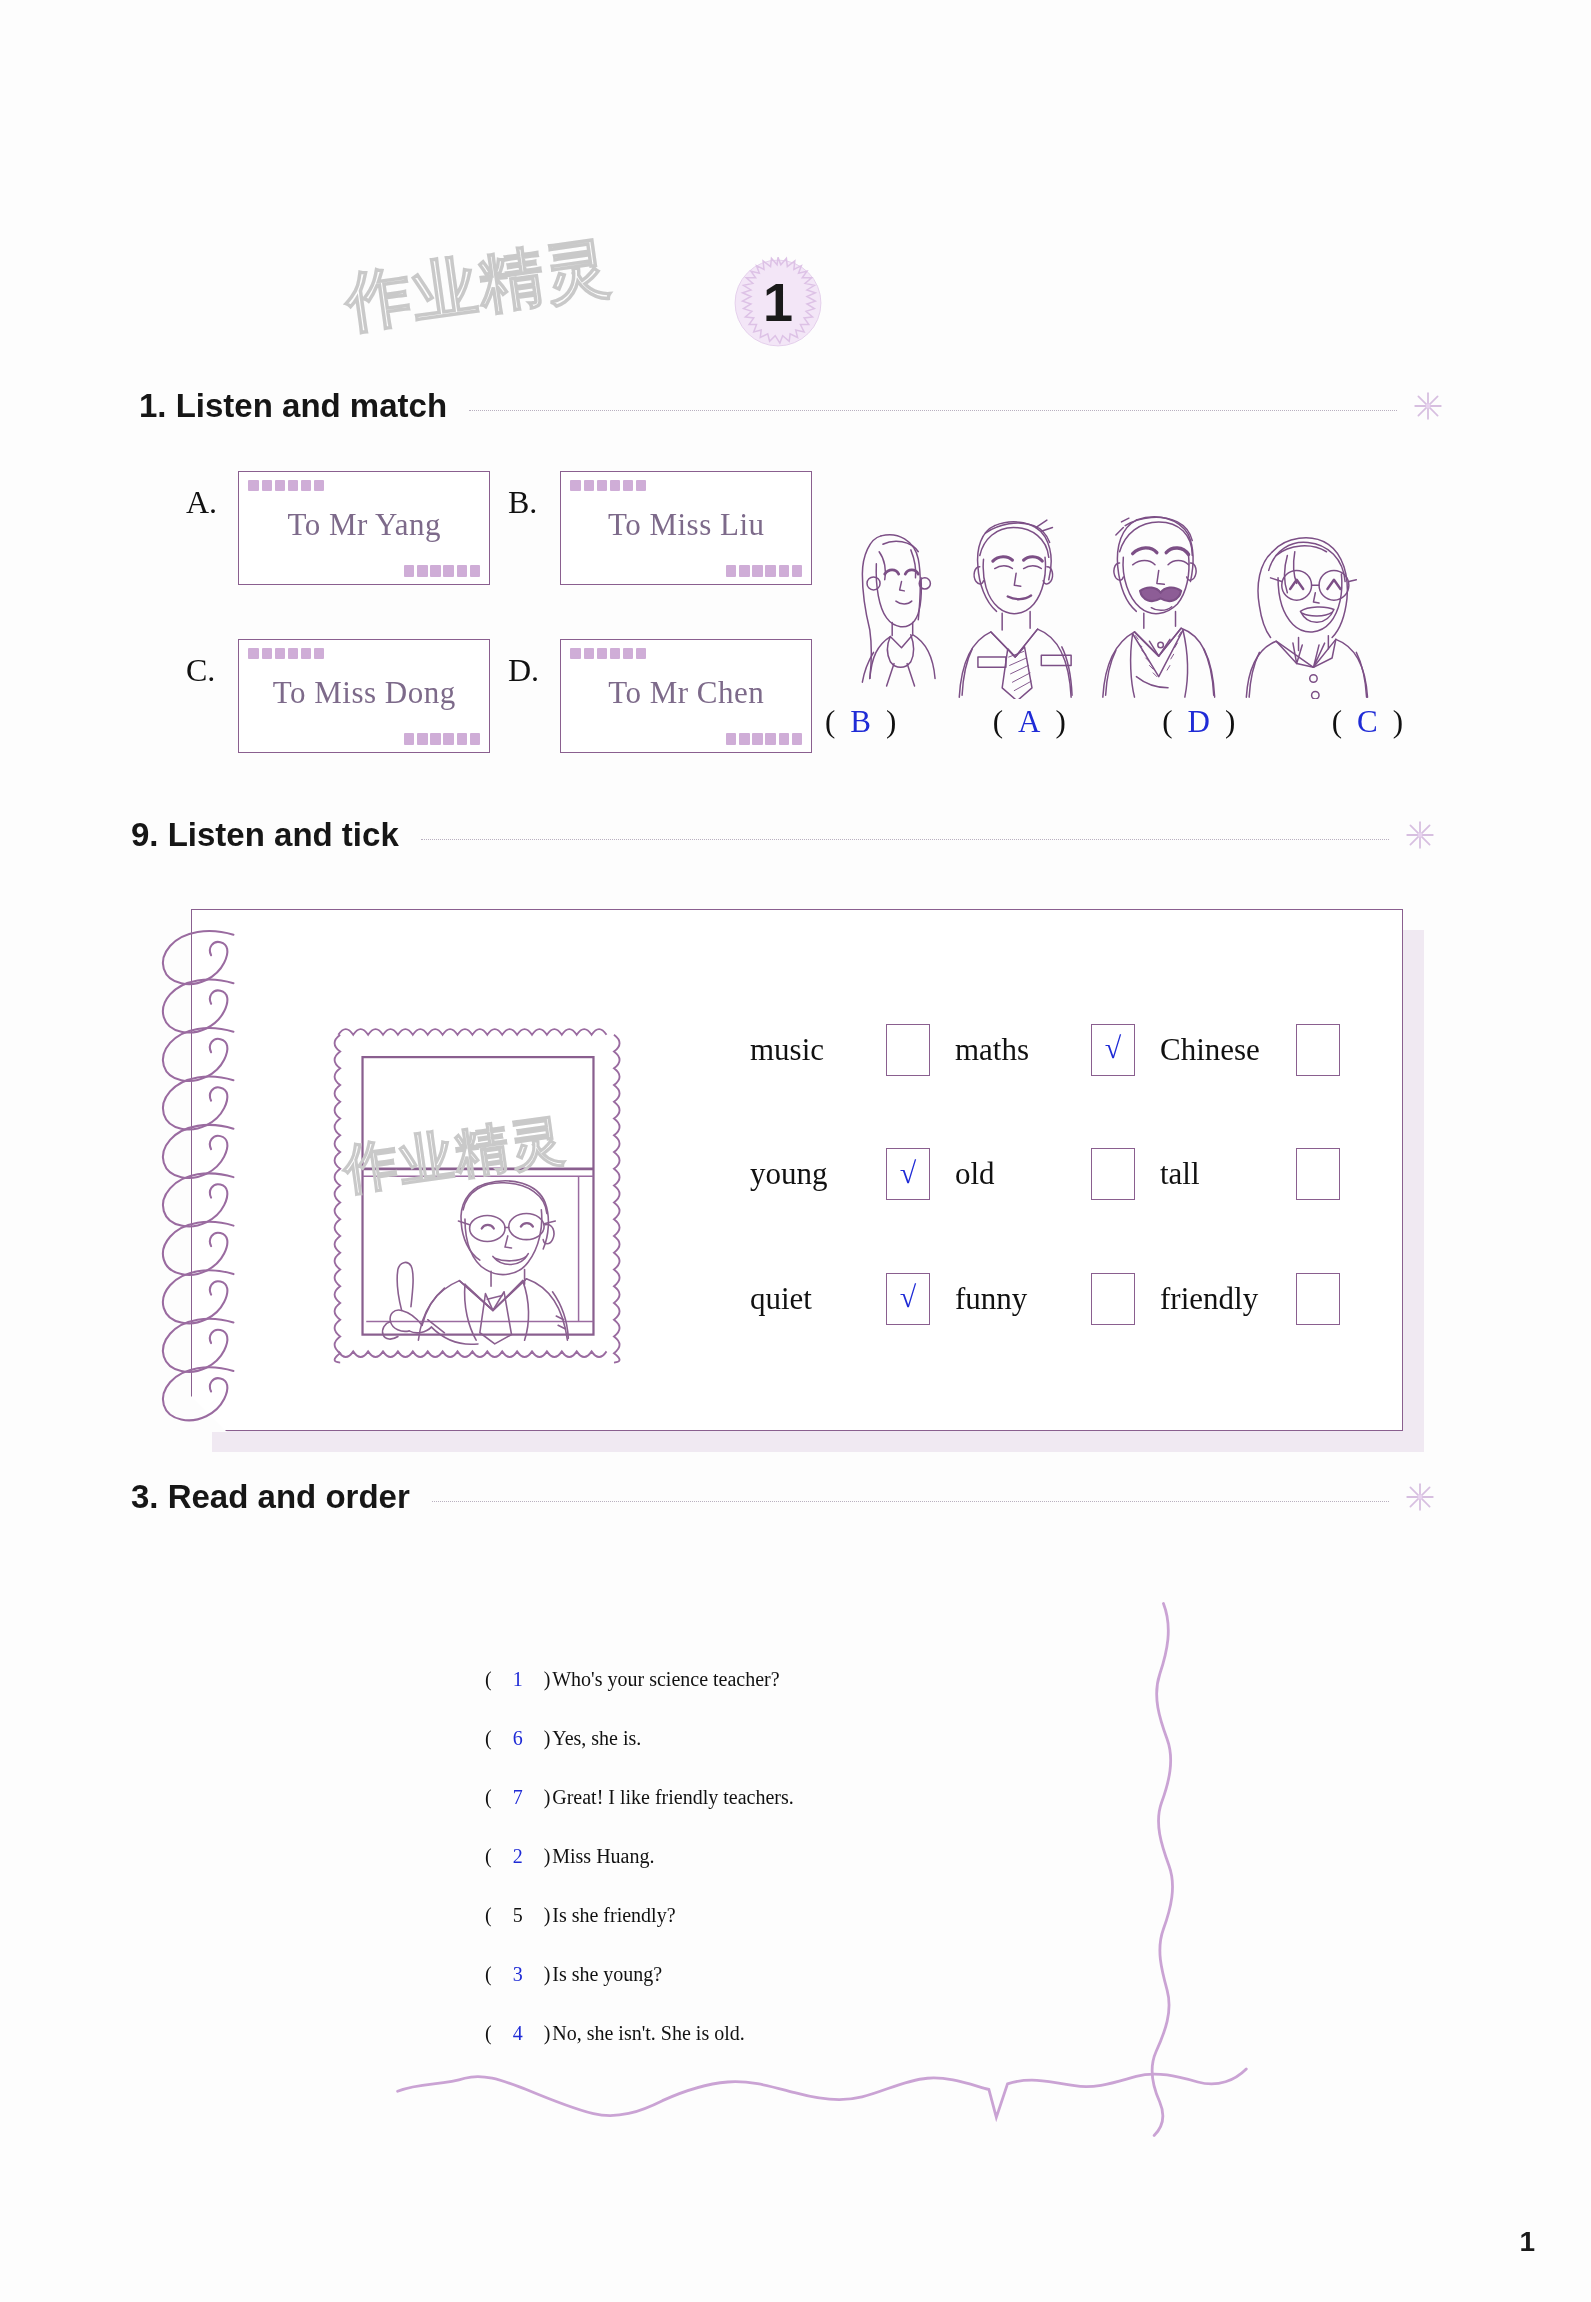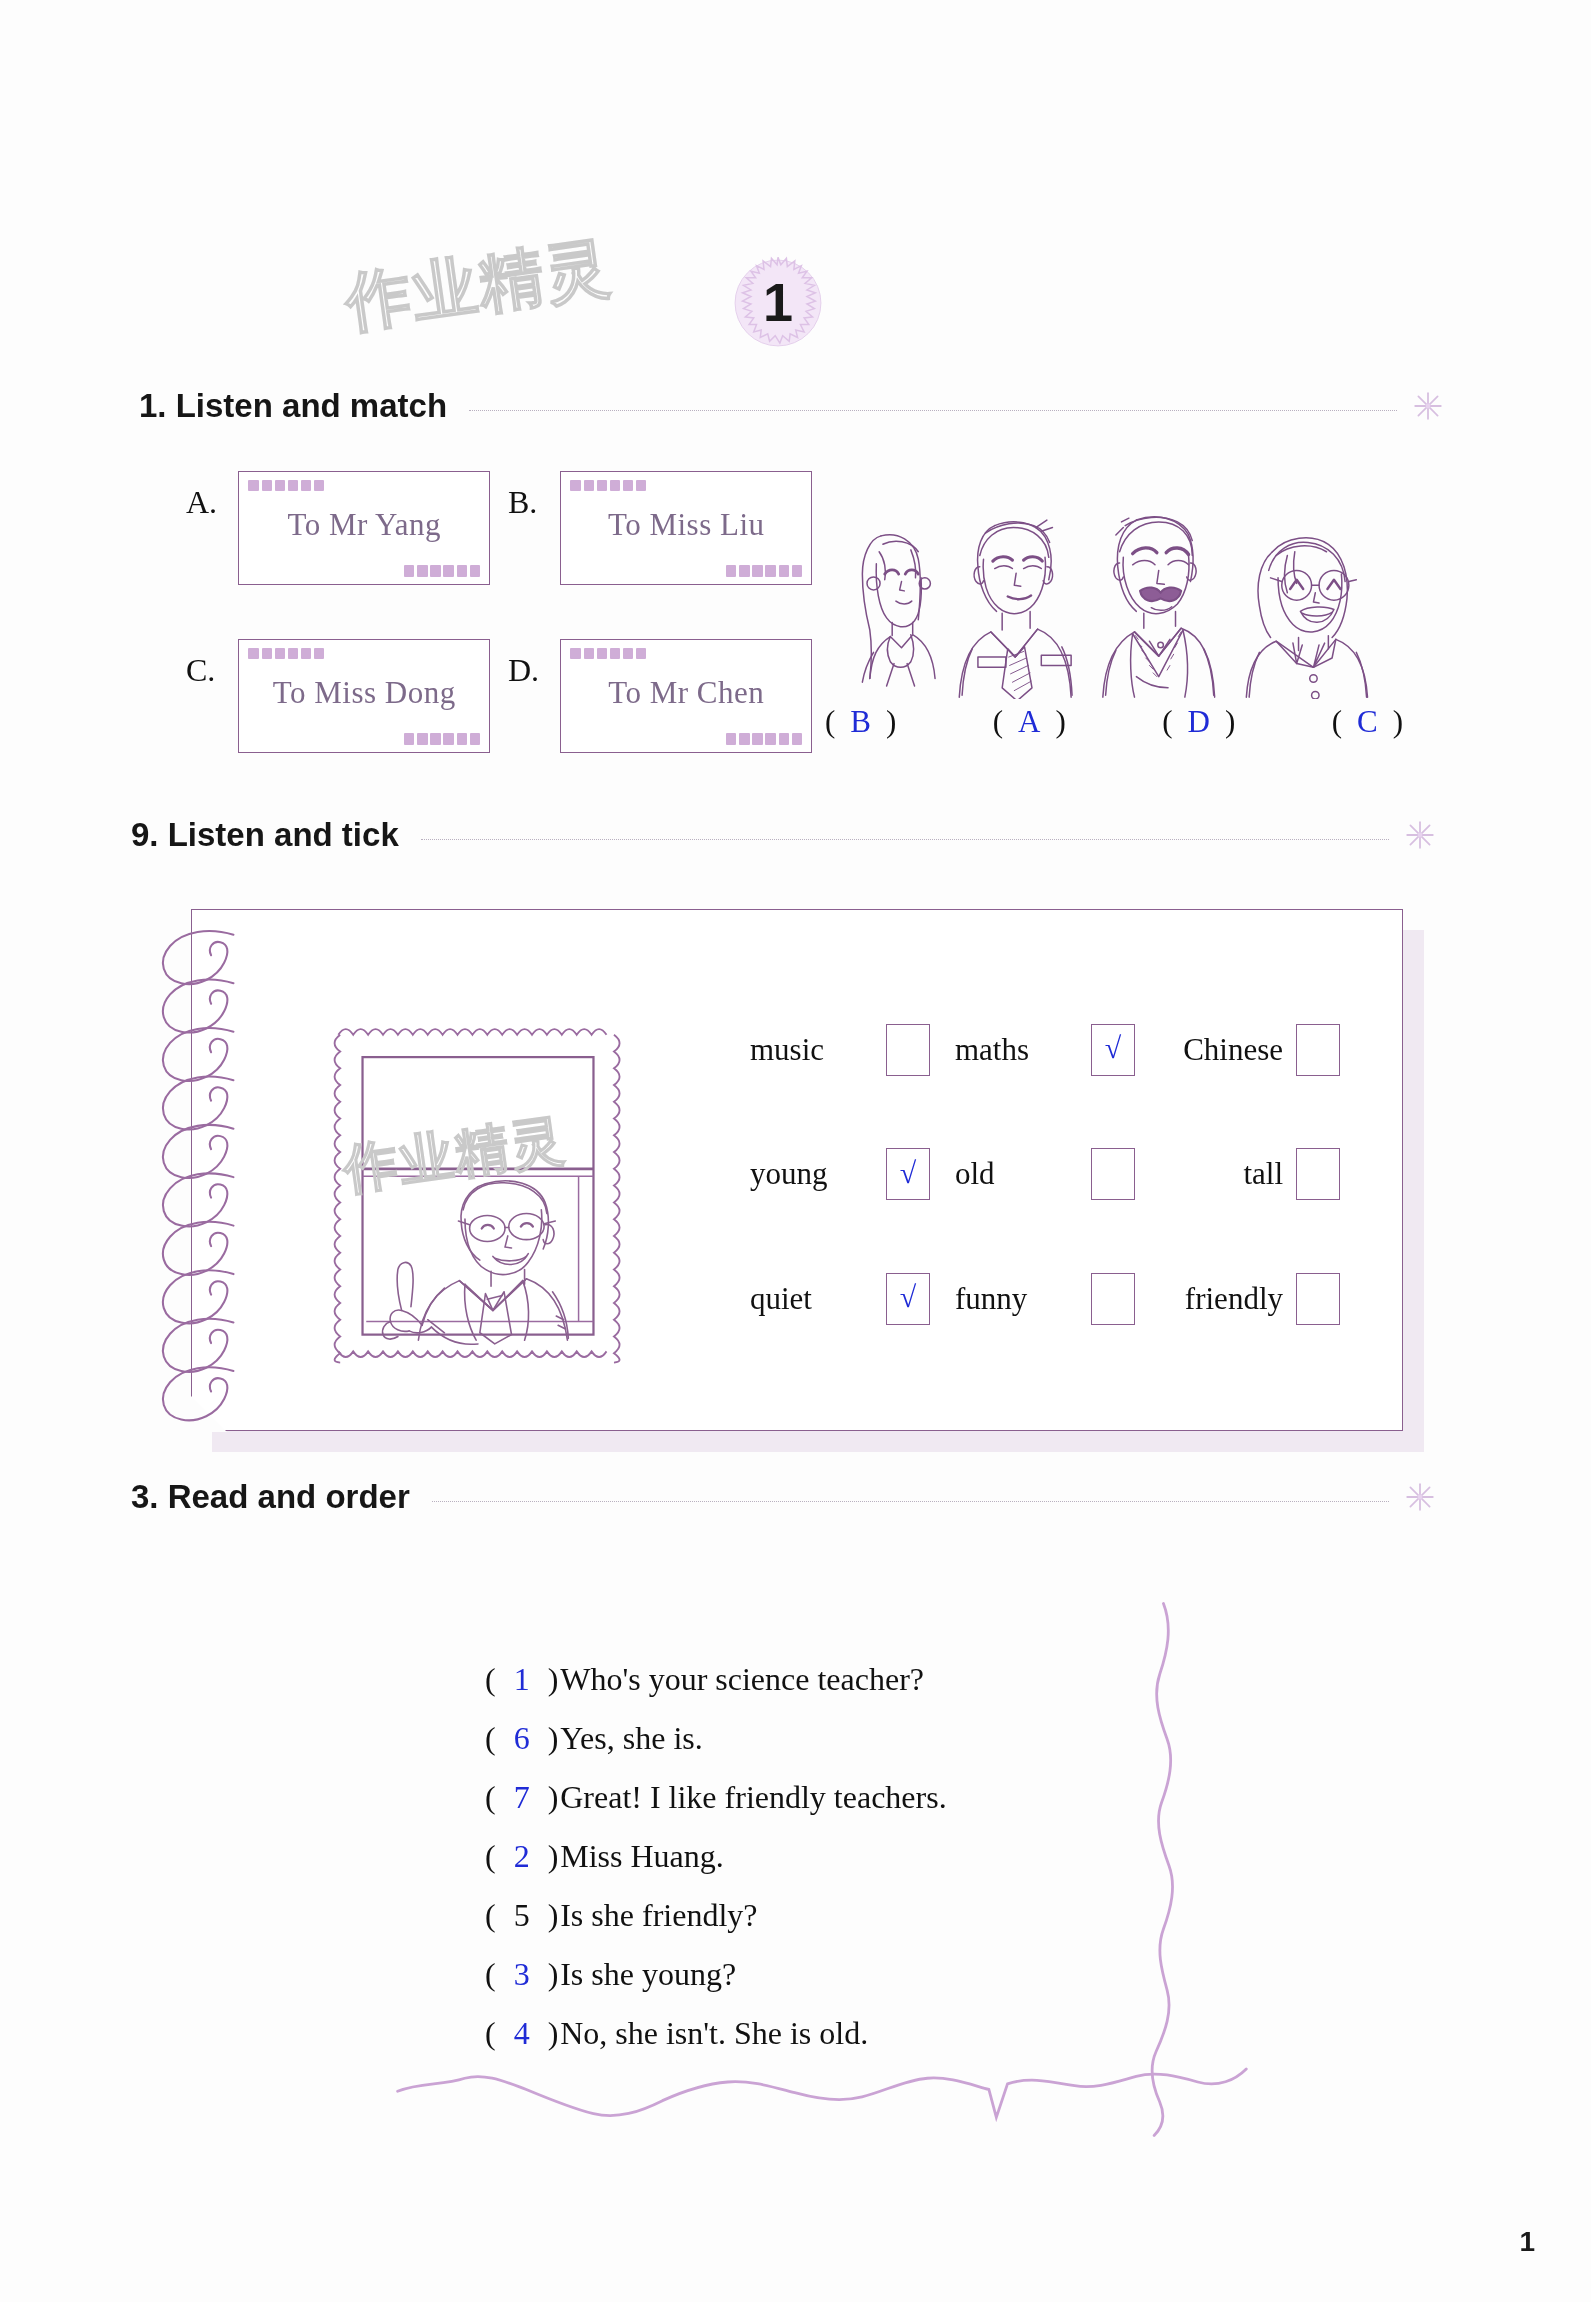--- a/index.html
+++ b/index.html
@@ -275,32 +275,32 @@
   .tickbox .chk {
     font-family: "Liberation Serif", serif;
     font-size: 30px;
     color: #1f2bd6;
     line-height: 1;
     margin-top: -3.7px;
   }
   
   .tc-0 .tlabel, .tc-3 .tlabel, .tc-6 .tlabel { width: 123px; text-align: left; }
   .tc-1 .tlabel, .tc-4 .tlabel, .tc-7 .tlabel { width: 123px; text-align: left; }
-  .tc-2 .tlabel, .tc-5 .tlabel, .tc-8 .tlabel { width: 123px; text-align: right; }
+  .tc-2 .tlabel, .tc-5 .tlabel, .tc-8 .tlabel { width: 123px; text-align: left; }
 
   
   .order-list {
     position: absolute;
     left: 485px;
     top: 1650px;
     width: 653px;
   }
   .order-line {
     font-family: "Liberation Serif", serif;
-    font-size: 32px;
+    font-size: 20px;
     color: #111;
     height: 59px;
     line-height: 59px;
     white-space: nowrap;
   }
   .order-line .paren { display: inline-block; }
   .order-line .num {
     color: #1f2bd6;
     display: inline-block;
     width: 52px;

